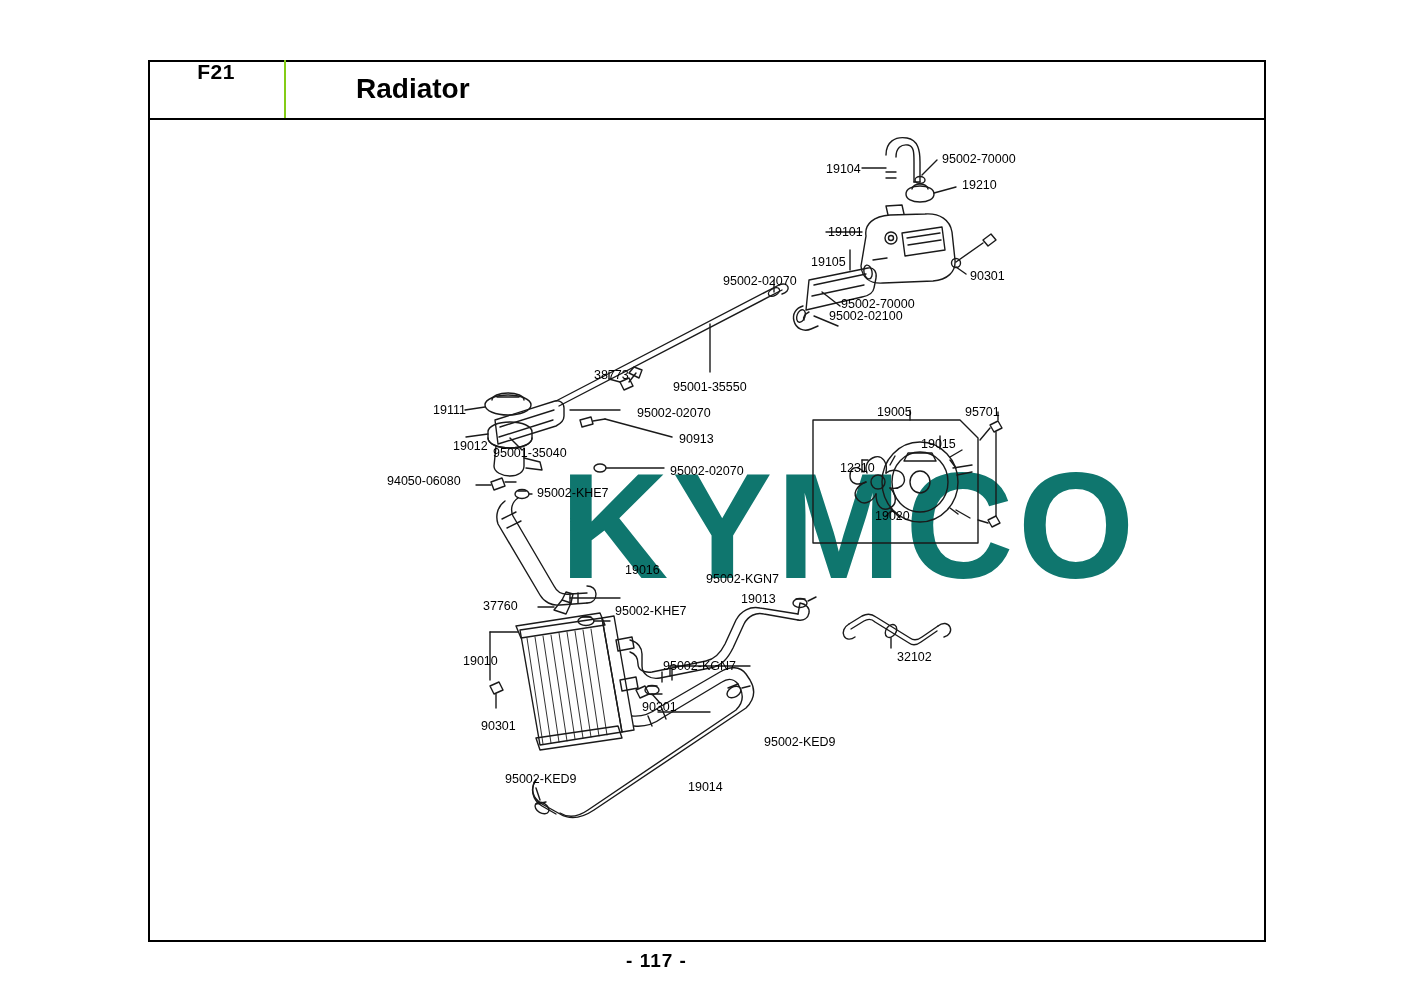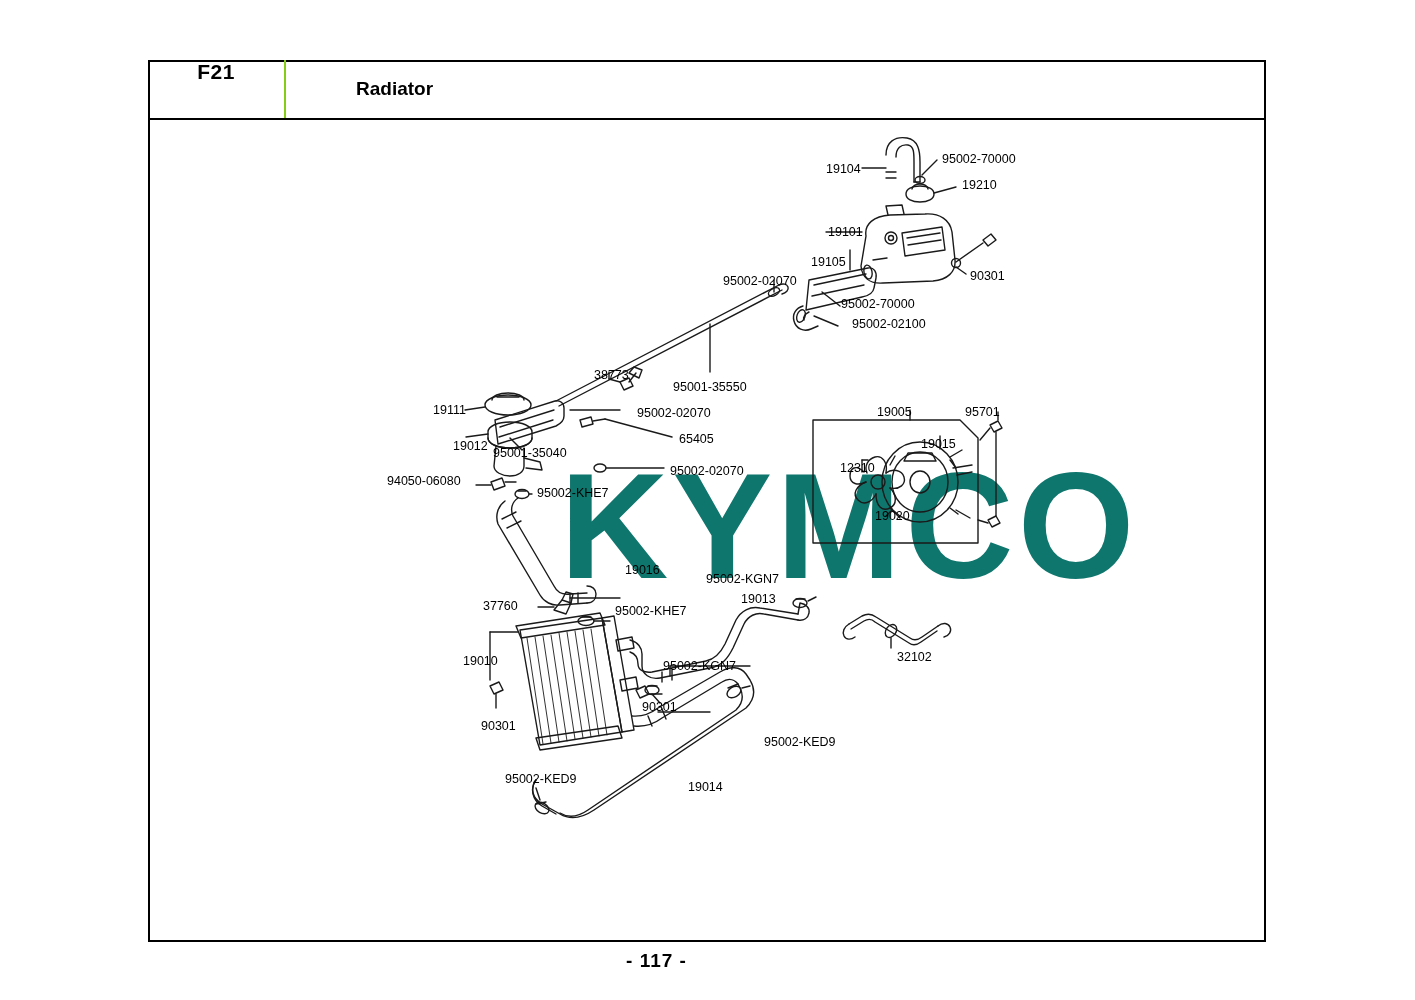--- a/index.html
+++ b/index.html
@@ -57,21 +57,21 @@
     font-weight: bold;
     letter-spacing: 0.5px;
   }
   .header-title {
     position: absolute;
     left: 208px;
     top: 0px;
     height: 58px;
     display: flex;
     align-items: center;
-    font-size: 19px;
+    font-size: 28px;
     font-weight: bold;
   }
   .drawing-area {
     position: absolute;
     left: 150px;
     top: 120px;
     width: 1114px;
     height: 820px;
     overflow: hidden;
   }
@@ -325,29 +325,29 @@
     </svg>
 
     <div class="lbl" style="left:676px; top:43px;">19104</div>
     <div class="lbl" style="left:792px; top:33px;">95002-70000</div>
     <div class="lbl" style="left:812px; top:59px;">19210</div>
     <div class="lbl" style="left:678px; top:106px;">19101</div>
     <div class="lbl" style="left:661px; top:136px;">19105</div>
     <div class="lbl" style="left:820px; top:150px;">90301</div>
     <div class="lbl" style="left:573px; top:155px;">95002-02070</div>
     <div class="lbl" style="left:691px; top:178px;">95002-70000</div>
-    <div class="lbl" style="left:679px; top:198px;margin-left:23px;">95002-02100</div>
+    <div class="lbl" style="left:679px; top:190px;">95002-02100</div>
     <div class="lbl" style="left:523px; top:261px;">95001-35550</div>
     <div class="lbl" style="left:444px; top:249px;">38773</div>
     <div class="lbl" style="left:727px; top:286px;">19005</div>
     <div class="lbl" style="left:815px; top:286px;">95701</div>
     <div class="lbl" style="left:487px; top:287px;">95002-02070</div>
     <div class="lbl" style="left:283px; top:284px;">19111</div>
     <div class="lbl" style="left:771px; top:318px;">19015</div>
-    <div class="lbl" style="left:529px; top:313px;">65405</div>
+    <div class="lbl" style="left:529px; top:313px;">90913</div>
     <div class="lbl" style="left:283px; top:320px;margin-left:20px;">19012</div>
     <div class="lbl" style="left:343px; top:327px;">95001-35040</div>
     <div class="lbl" style="left:690px; top:342px;">12310</div>
     <div class="lbl" style="left:520px; top:345px;">95002-02070</div>
     <div class="lbl" style="left:237px; top:355px;">94050-06080</div>
     <div class="lbl" style="left:387px; top:367px;">95002-KHE7</div>
     <div class="lbl" style="left:725px; top:390px;">19020</div>
     <div class="lbl" style="left:475px; top:444px;">19016</div>
     <div class="lbl" style="left:556px; top:453px;">95002-KGN7</div>
     <div class="lbl" style="left:591px; top:473px;">19013</div>

